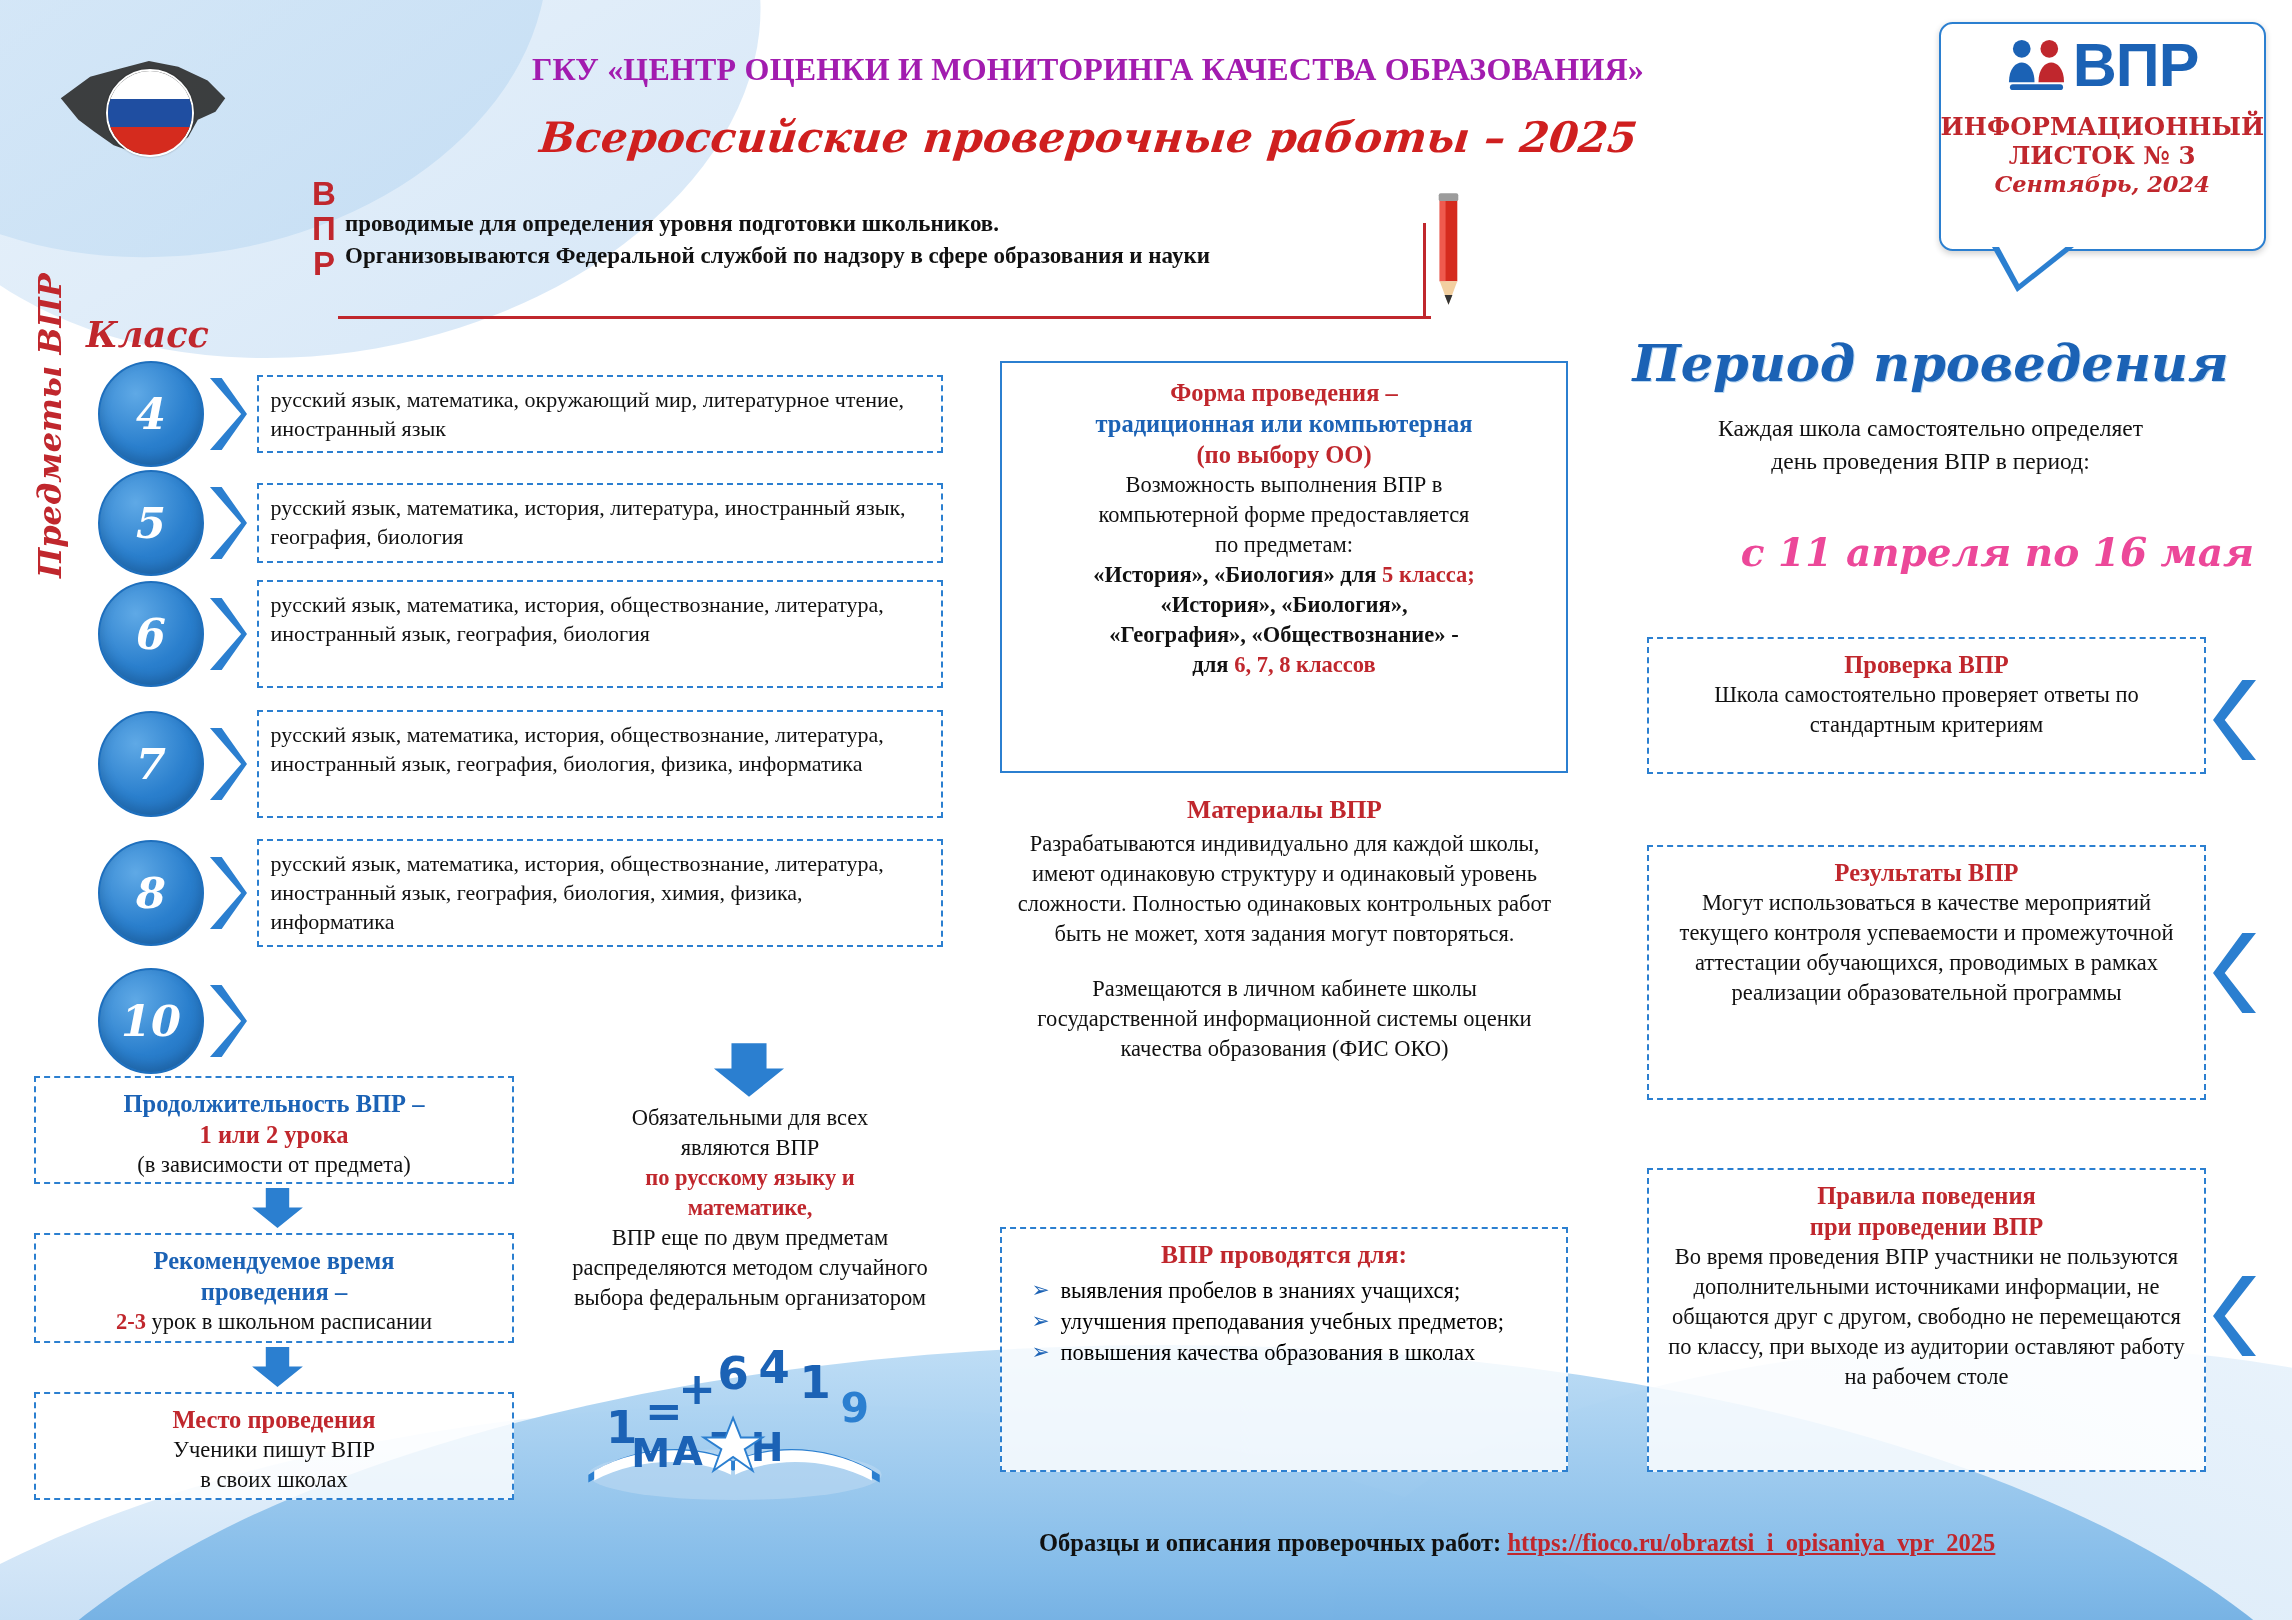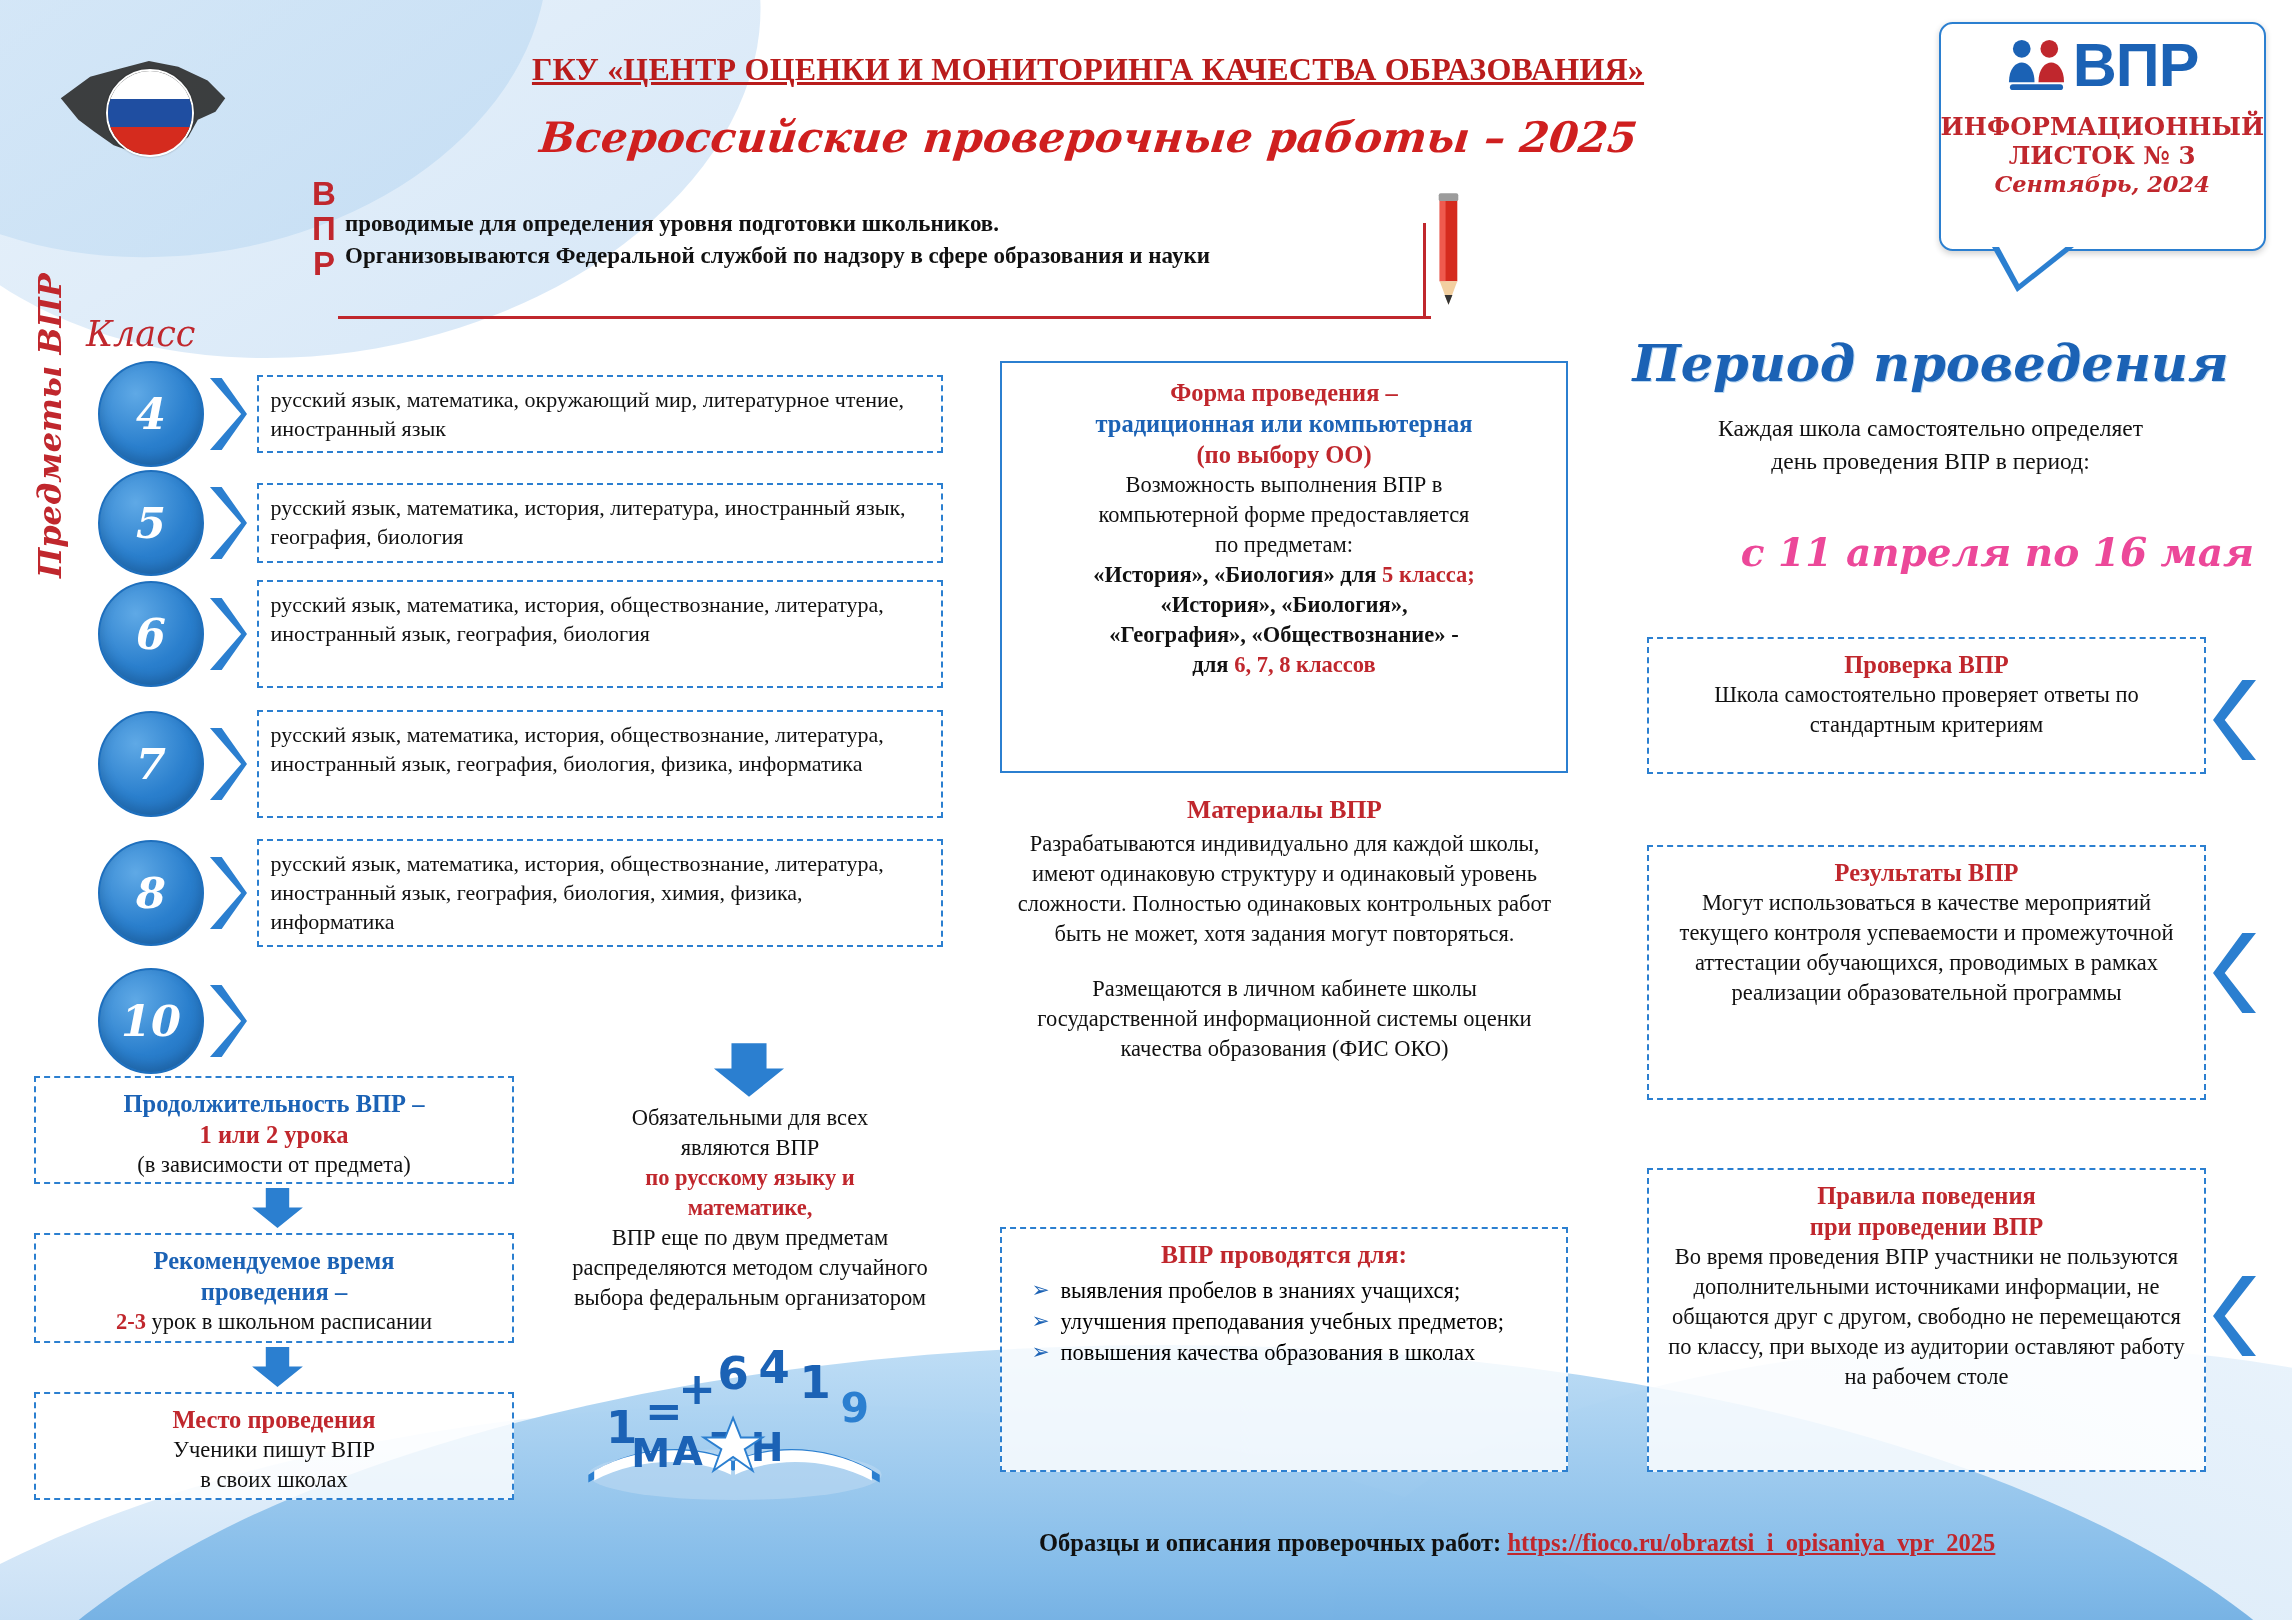--- a/index.html
+++ b/index.html
@@ -60,23 +60,22 @@
     opacity: .5;
   }
   .content { position: relative; z-index: 5; }
 
   
   .header-title {
     position: absolute; left: 392px; top: 51px; width: 1392px;
     text-align: center;
     font-weight: bold;
     font-size: 32px;
-    color: #b91c1c;
+    color: #a21caf;
     letter-spacing: 0.2px;
-    text-decoration: underline;
   }
   .header-sub {
     position: absolute; left: 412px; top: 113px; width: 1353px;
     text-align: center;
     font-family: "DejaVu Serif", serif;
     font-style: italic;
     font-weight: bold;
     font-size: 42px;
     color: #cf1f1f;
     transform: skewX(-6deg);
@@ -184,21 +183,21 @@
   }
   .pencil {
     position: absolute; left: 1426px; top: 191px; width: 45px; height: 118px;
   }
 
   
   .klass-label {
     position: absolute; left: 86px; top: 314px;
     font-family: "DejaVu Serif", serif;
     font-style: italic;
-    font-weight: normal;
+    font-weight: bold;
     font-size: 35px;
     color: #c0272d;
   }
   .subjects-vertical {
     position: absolute; left: 31px; top: 578px;
     font-family: "DejaVu Serif", serif;
     font-style: italic;
     font-weight: bold;
     font-size: 32px;
     color: #c0272d;

